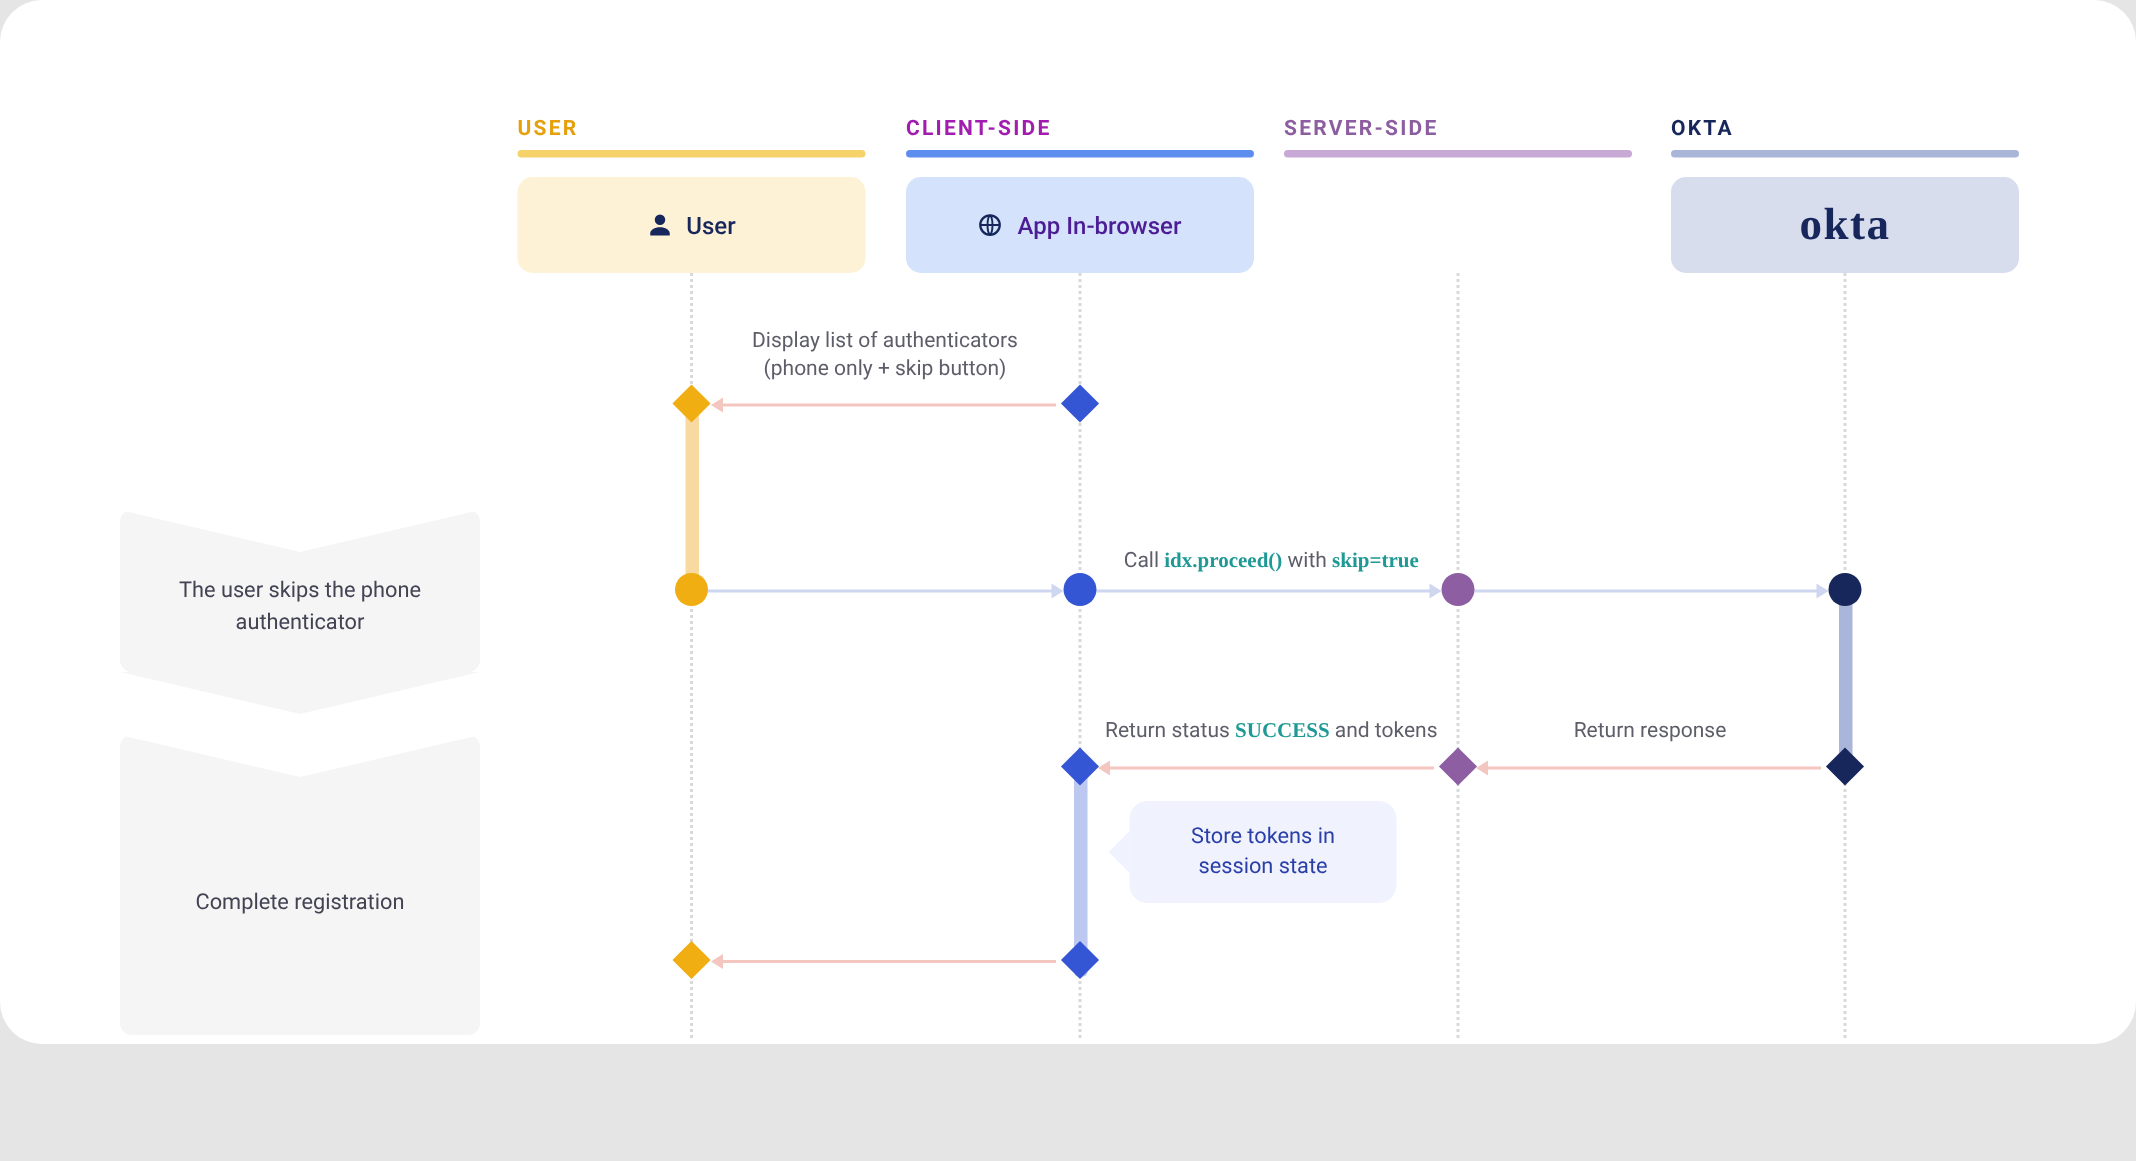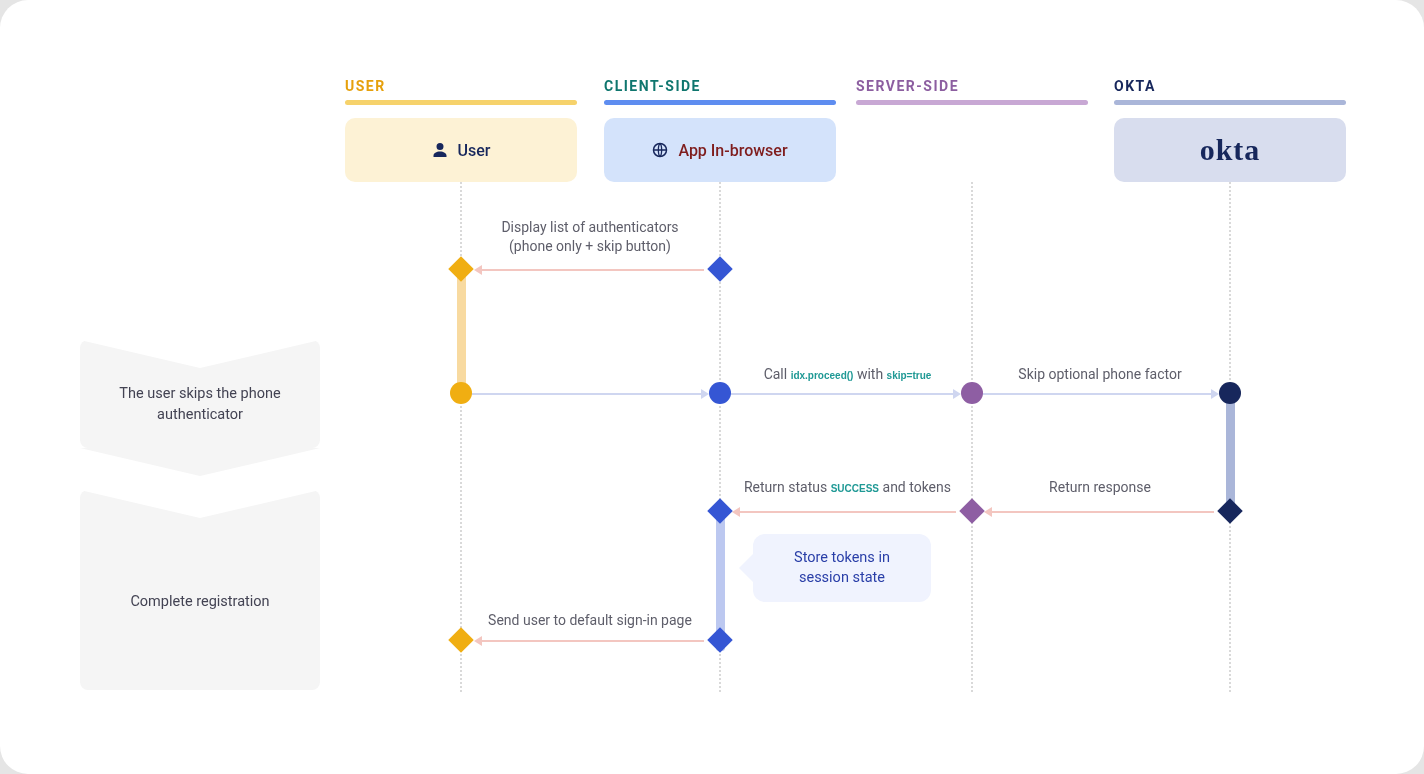--- a/index.html
+++ b/index.html
@@ -6,21 +6,21 @@
     margin: 0;
     padding: 0;
     width: 1424px;
     height: 774px;
     font-family: -apple-system, BlinkMacSystemFont, "Segoe UI", Roboto, Helvetica, Arial, sans-serif;
     background: #e5e5e5;
   }
   .page {
     position: relative;
     width: 1424px;
-    height: 774px;
+    height: 696px;
     background: #ffffff;
     border-radius: 28px;
     overflow: hidden;
   }
   .abs { position: absolute; }
   .lane-title {
     font-size: 14px;
     font-weight: 700;
     letter-spacing: 1.5px;
     text-transform: uppercase;
@@ -77,23 +77,23 @@
     border-right: 120px solid transparent;
     border-top: 28px solid #ffffff;
   }
   .label {
     font-size: 14px;
     color: #5e5e6a;
     text-align: center;
     line-height: 1.35;
   }
   .code {
-    font-family: Liberation Sans, sans-serif;
+    font-family: Liberation Serif, serif;
     color: #1f9995;
-    font-size: 10px;
+    font-size: 14px;
     font-weight: 600;
   }
   .circle {
     width: 22px; height: 22px;
     border-radius: 50%;
   }
   .diamond {
     width: 18px; height: 18px;
     transform: rotate(45deg);
   }
@@ -161,23 +161,23 @@
 
   <div class="abs lane-title" style="left:345px; top:78px; color:#e6a00c;">USER</div>
   <div class="abs lane-underline" style="left:345px; top:100px; width:232px; background:#f6d26b;"></div>
   <div class="abs lane-card" style="left:345px; top:118px; width:232px; background:#fdf2d5; color:#17275c;">
     <svg width="16" height="16" viewBox="0 0 16 16">
         <path fill="#17275c" d="M8 8a3.5 3.5 0 1 0 0-7 3.5 3.5 0 0 0 0 7Zm0 1.5c-3.6 0-6.5 1.8-6.5 4V15h13v-1.5c0-2.2-2.9-4-6.5-4Z"></path>
       </svg>
     <span>User</span>
   </div>
 
-  <div class="abs lane-title" style="left:604px; top:78px; color:#0f766e;">CLIENT-SIDE</div>
+  <div class="abs lane-title" style="left:604px; top:78px; color:#a21caf;">CLIENT-SIDE</div>
   <div class="abs lane-underline" style="left:604px; top:100px; width:232px; background:#5e8df0;"></div>
-  <div class="abs lane-card" style="left:604px; top:118px; width:232px; background:#d4e3fb; color:#7f1d1d;border-radius:10px;">
+  <div class="abs lane-card" style="left:604px; top:118px; width:232px; background:#d4e3fb; color:#4c1d95;border-radius:10px;">
     <svg width="16" height="16" viewBox="0 0 16 16">
         <circle cx="8" cy="8" r="6.5" fill="none" stroke="#17275c" stroke-width="1.5"></circle>
         <path d="M1.5 8h13M8 1.5c2.2 1.8 2.2 11.2 0 13M8 1.5c-2.2 1.8-2.2 11.2 0 13" fill="none" stroke="#17275c" stroke-width="1.3"></path>
       </svg>
     <span>App In-browser</span>
   </div>
 
   <div class="abs lane-title" style="left:856px; top:78px; color:#8c5ea0;">SERVER-SIDE</div>
   <div class="abs lane-underline" style="left:856px; top:100px; width:232px; background:#c8a8d4;"></div>
 
@@ -204,21 +204,20 @@
     <span>(phone only + skip button)</span>
   </div>
   <div class="arrow-line" style="left:478px; top:269px; width:226px;"></div>
   <div class="arrow-head-left" style="left:474px; top:264.5px;"></div>
   <div class="abs diamond" style="left:711px; top:260px; background:#3556d4;"></div>
   <div class="abs diamond" style="left:452px; top:260px; background:#f0ae12;"></div>
 
   <div class="abs label" style="left:725px; top:365px; width:245px;">
     <span>Call </span><span class="code">idx.proceed()</span><span> with </span><span class="code">skip=true</span>
   </div>
-  <div class="abs label" style="left:980px; top:365px; width:240px;">Skip optional phone factor</div>
 
   <div class="arrow-line blue" style="left:472px; top:393px; width:233px;"></div>
   <div class="arrow-head-right" style="left:701px; top:388.5px;"></div>
   <div class="arrow-line blue" style="left:731px; top:393px; width:226px;"></div>
   <div class="arrow-head-right" style="left:953px; top:388.5px;"></div>
   <div class="arrow-line blue" style="left:983px; top:393px; width:232px;"></div>
   <div class="arrow-head-right" style="left:1211px; top:388.5px;"></div>
 
   <div class="abs circle" style="left:450px; top:382px; background:#f0ae12;"></div>
   <div class="abs circle" style="left:709px; top:382px; background:#3556d4;"></div>
@@ -234,19 +233,18 @@
   <div class="arrow-head-left" style="left:732px; top:506.5px;"></div>
   <div class="arrow-line" style="left:988px; top:511px; width:226px;"></div>
   <div class="arrow-head-left" style="left:984px; top:506.5px;"></div>
 
   <div class="abs diamond" style="left:711px; top:502px; background:#3556d4;"></div>
   <div class="abs diamond" style="left:963px; top:502px; background:#8e5ea3;"></div>
   <div class="abs diamond" style="left:1221px; top:502px; background:#17275c;"></div>
 
   <div class="callout" style="left:753px; top:534px; width:178px; height:68px;">Store tokens in session state</div>
 
-  <div class="abs label" style="left:470px; top:611px; width:240px;">Send user to default sign-in page</div>
   <div class="arrow-line" style="left:478px; top:640px; width:226px;"></div>
   <div class="arrow-head-left" style="left:474px; top:635.5px;"></div>
   <div class="abs diamond" style="left:452px; top:631px; background:#f0ae12;"></div>
   <div class="abs diamond" style="left:711px; top:631px; background:#3556d4;"></div>
 
 </div>
 
 </body></html>

